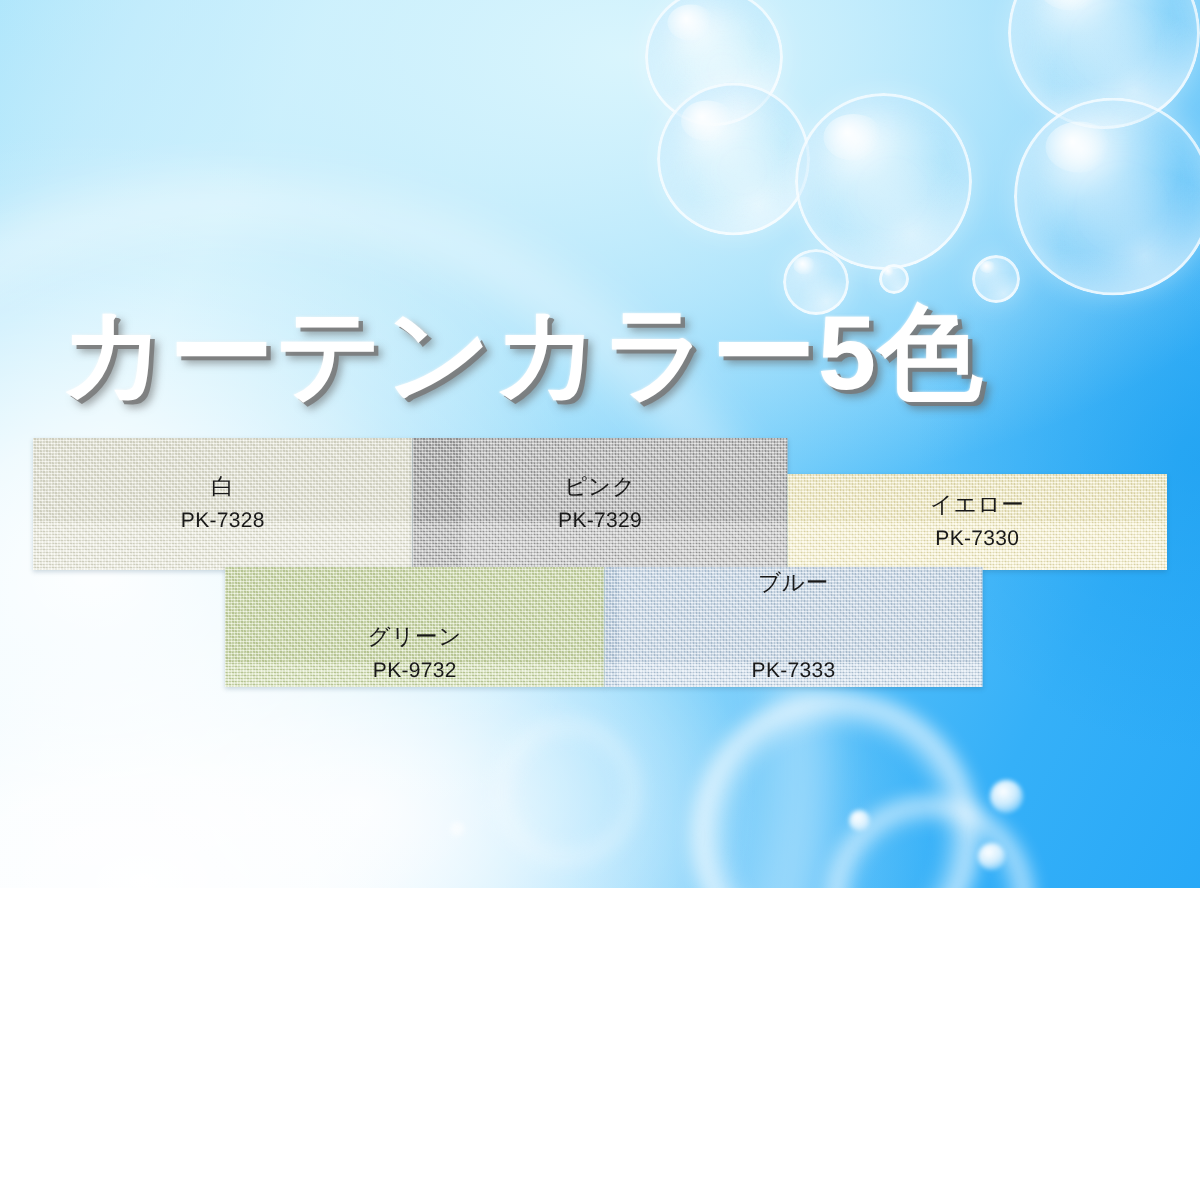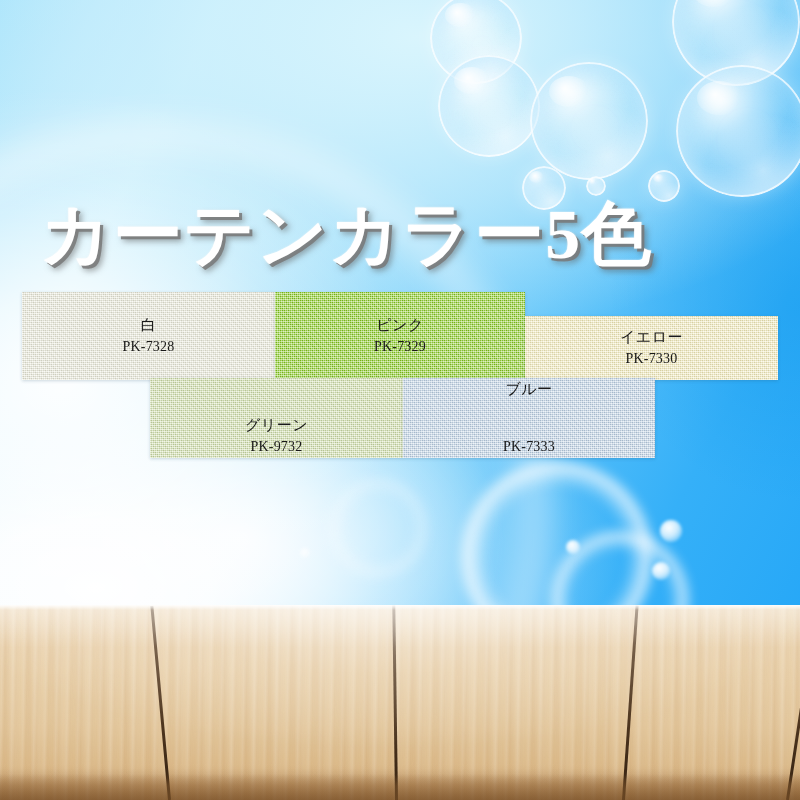--- a/index.html
+++ b/index.html
@@ -8,24 +8,23 @@
     padding: 0;
     background: #ffffff;
   }
   body {
     font-family: "Liberation Sans", "DejaVu Sans", sans-serif;
   }
 
   #stage {
     position: relative;
     width: 800px;
-    height: 800px;
+    height: 592px;
     overflow: hidden;
     background: #ffffff;
-    font-family: Liberation Serif, serif;
   }
 
   
   .bg-layer {
     position: absolute;
     left: 0;
     top: 0;
     width: 800px;
     height: 612px;
     overflow: hidden;
@@ -303,21 +302,21 @@
 
   <div class="title">カーテンカラー5色</div>
 
   <div class="swatch-row row-top">
 
     <div class="swatch w-shiro" id="sw0" style="background-color: rgb(235, 235, 217);">
       <div class="sw-name">白</div>
       <div class="sw-code">PK-7328</div>
     </div>
 
-    <div class="swatch w-pink" id="sw1" style="background-color: #84cc16;">
+    <div class="swatch w-pink" id="sw1" style="background-color: #a3a3a3;">
       <div class="sw-name">ピンク</div>
       <div class="sw-code">PK-7329</div>
     </div>
 
     <div class="swatch w-yellow" id="sw2" style="background-color: rgb(247, 238, 185); margin-top: 24px;">
       <div class="sw-name">イエロー</div>
       <div class="sw-code">PK-7330</div>
     </div>
   </div>
 

